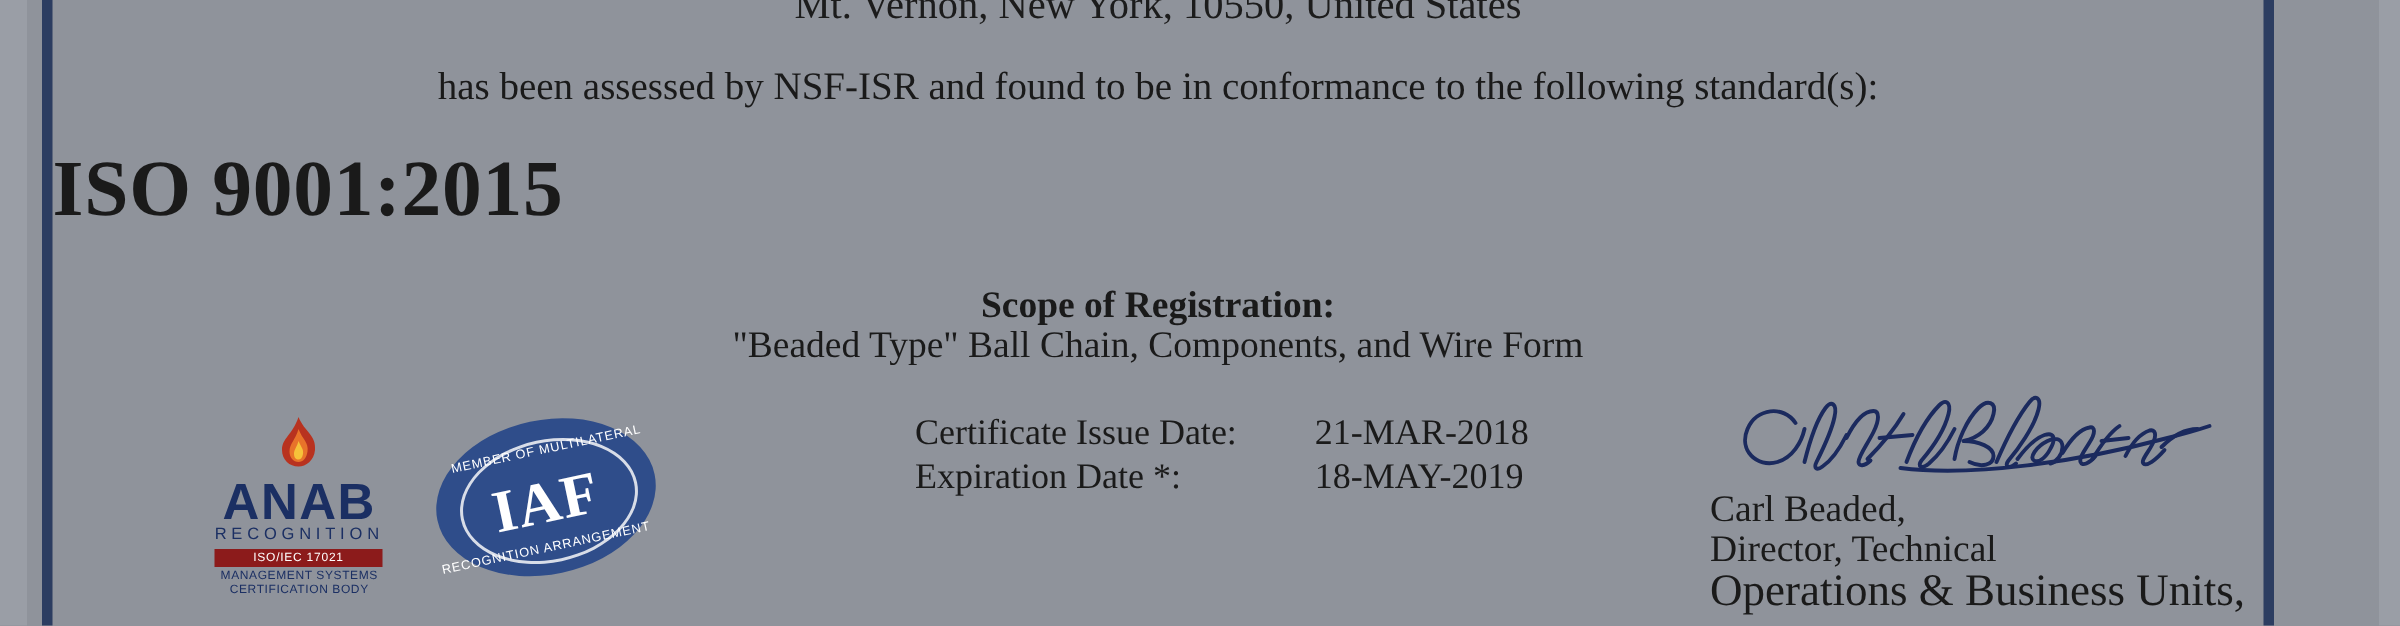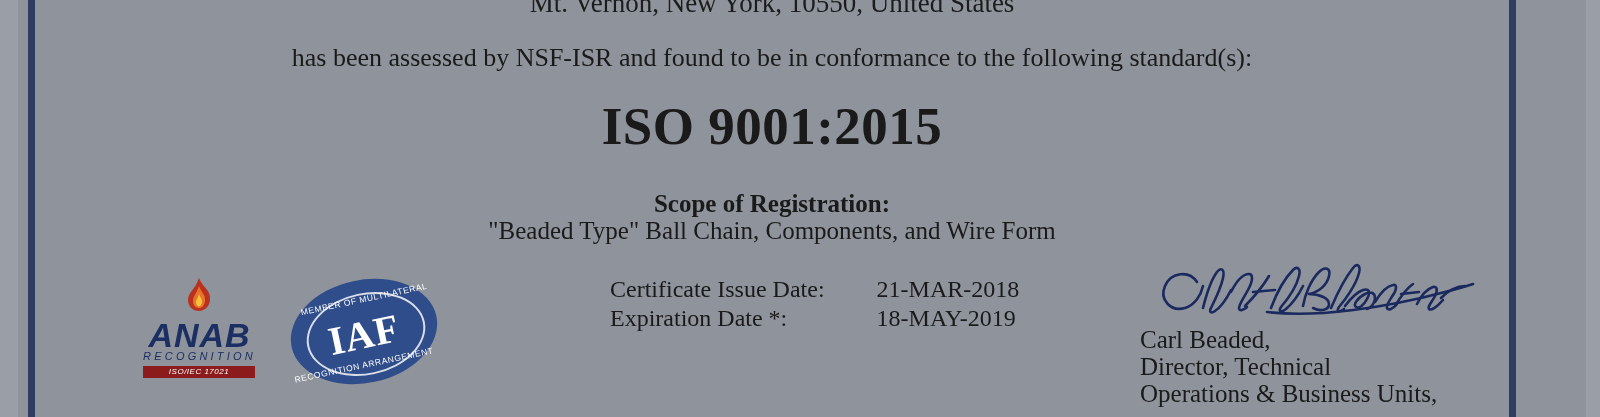--- a/index.html
+++ b/index.html
@@ -78,21 +78,21 @@
     left: 0;
     width: 1474px;
     text-align: center;
     font-size: 26px;
   }
   .standard {
     position: absolute;
     top: 96px;
     left: 0;
     width: 1474px;
-    text-align: center;
+    text-align: left;
     font-size: 53px;
     font-weight: bold;
     letter-spacing: 0.5px;
   }
   .scope-title {
     position: absolute;
     top: 190px;
     left: 0;
     width: 1474px;
     text-align: center;
@@ -114,21 +114,20 @@
     top: 272px;
     width: 370px;
     height: 125px;
   }
   .anab {
     position: absolute;
     left: 32px;
     top: 8px;
     width: 165px;
     height: 110px;
-    font-style: italic;
   }
   .anab-flame {
     position: absolute;
     left: 62px;
     top: -2px;
     width: 40px;
     height: 42px;
   }
   .anab-word {
     position: absolute;
@@ -280,21 +279,21 @@
     left: 10px;
     top: 91px;
     font-size: 25px;
     line-height: 27px;
     white-space: nowrap;
   }
   .sig-title2 {
     position: absolute;
     left: 10px;
     top: 118px;
-    font-size: 25px;
+    font-size: 30px;
     line-height: 27px;
     white-space: nowrap;
   }
 </style>
 </head>
 <body>
 
 <div class="certificate">
 
   <div class="edge-left-outer"></div>
@@ -318,20 +317,24 @@
 
       <div class="anab">
         <svg class="anab-flame" viewBox="0 0 40 42">
           <path d="M20 0 C24 10 32 12 31 22 C30.4 29 25 33 20 33 C14 33 9 28.6 9 22 C9 14 16 12 20 0 Z" fill="#b8321f"></path>
           <path d="M20 8 C22.6 15 27 17 26 23 C25.4 27.4 23 30 20 30 C16.6 30 14 27 14 23 C14 18 18 15 20 8 Z" fill="#e8732a"></path>
           <path d="M20 16 C21.6 20 23.6 21.4 23 24.6 C22.6 27 21.4 28.4 20 28.4 C18.4 28.4 17 27 17 24.6 C17 21.6 19 20 20 16 Z" fill="#f6c23a"></path>
         </svg>
         <div class="anab-word">ANAB</div>
         <div class="anab-accredited">RECOGNITION</div>
         <div class="anab-iso-bar">ISO/IEC 17021</div>
+        <div class="anab-sub">
+          <div>MANAGEMENT SYSTEMS</div>
+          <div>CERTIFICATION BODY</div>
+        </div>
       </div>
 
       <div class="iaf">
         <div class="iaf-oval"></div>
         <div class="iaf-oval-inner"></div>
         <div class="iaf-arc-top">MEMBER OF MULTILATERAL</div>
         <div class="iaf-text">IAF</div>
         <div class="iaf-arc-bottom">RECOGNITION ARRANGEMENT</div>
       </div>
 

